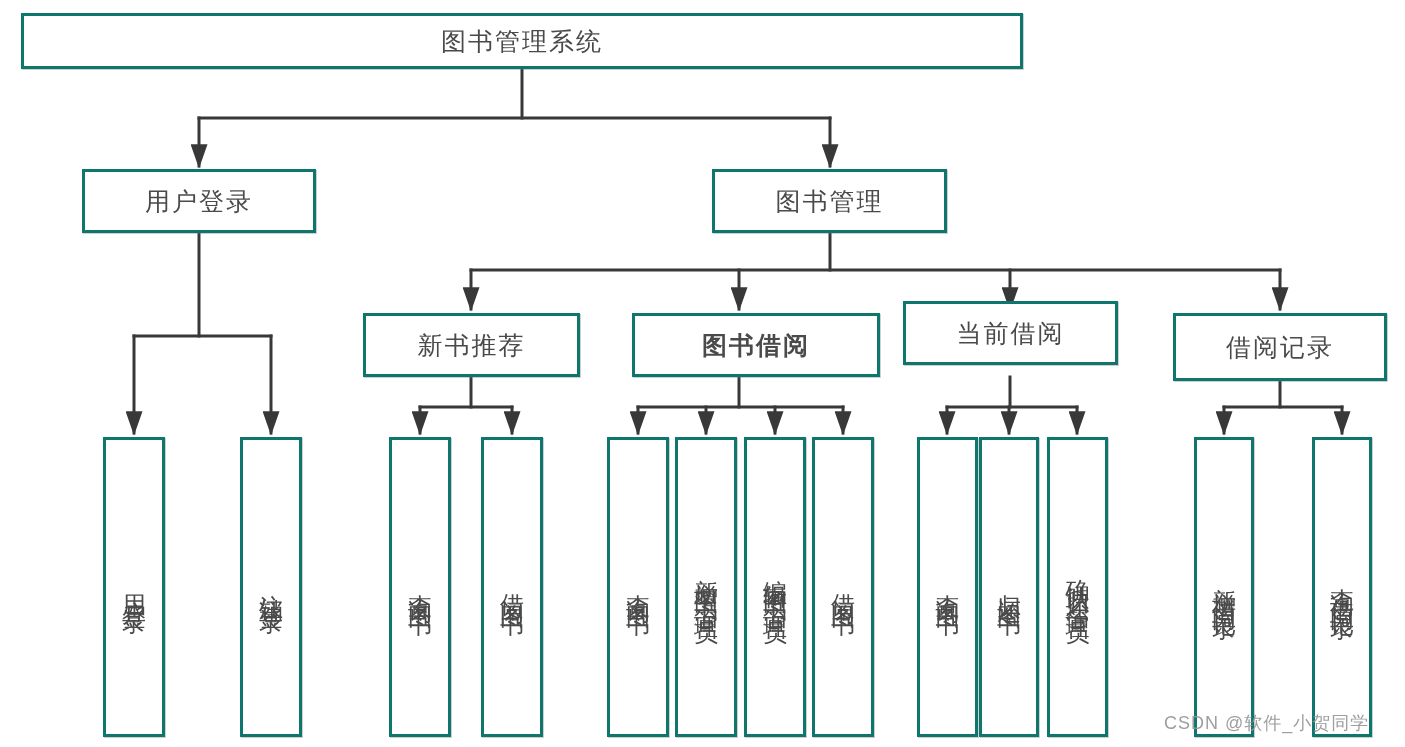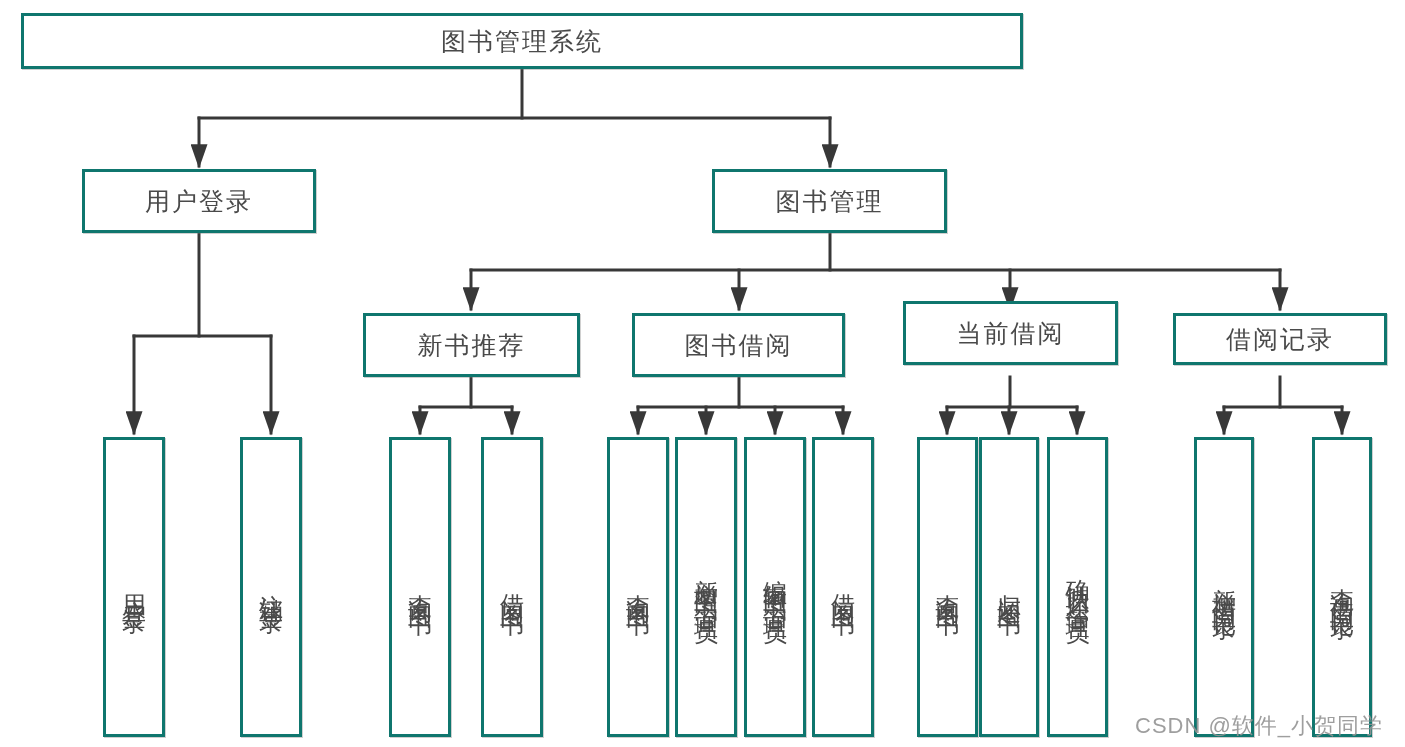--- a/index.html
+++ b/index.html
@@ -44,23 +44,23 @@
     text-orientation: mixed;
     font-size: 24px;
     letter-spacing: 6px;
     line-height: 1;
     top: 437px;
     height: 300px;
   }
 
   .watermark {
     position: absolute;
-    left: 1135px;
+    left: 1164px;
     top: 711px;
-    font-size: 22px;
+    font-size: 18px;
     color: rgba(148, 148, 148, 0.9);
     white-space: nowrap;
     z-index: 5;
     letter-spacing: 1px;
   }
 </style>
 </head>
 <body>
 
 <div class="canvas">
@@ -114,23 +114,23 @@
       <path d="M1342,407 V433" marker-end="url(#arrow)"></path>
     </g>
   </svg>
 
   <div class="node h-node" style="left:21px; top:13px; width:1002px; height:56px;">图书管理系统</div>
 
   <div class="node h-node" style="left:82px; top:169px; width:234px; height:64px;">用户登录</div>
   <div class="node h-node" style="left:712px; top:169px; width:235px; height:64px;text-align:center;">图书管理</div>
 
   <div class="node h-node" style="left:363px; top:313px; width:217px; height:64px;">新书推荐</div>
-  <div class="node h-node" style="left:632px; top:313px; width:213px; height:64px;">图书借阅</div>
+  <div class="node h-node" style="left:632px; top:313px; width:248px; height:64px;font-weight:bold;">图书借阅</div>
   <div class="node h-node" style="left:903px; top:301px; width:215px; height:64px;">当前借阅</div>
-  <div class="node h-node" style="left:1173px; top:313px; width:214px; height:52px;text-align:right;">借阅记录</div>
+  <div class="node h-node" style="left:1173px; top:313px; width:214px; height:68px;text-align:right;">借阅记录</div>
 
   <div class="node v-node" style="left:103px; width:62px;">用户登录</div>
   <div class="node v-node" style="left:240px; width:62px;">注销登录</div>
 
   <div class="node v-node" style="left:389px; width:62px;">查询图书</div>
   <div class="node v-node" style="left:481px; width:62px;">借阅图书</div>
 
   <div class="node v-node" style="left:607px; width:62px;">查询图书</div>
   <div class="node v-node" style="left:675px; width:62px;">新增图书（管理员）</div>
   <div class="node v-node" style="left:744px; width:62px;">编辑图书（管理员）</div>

